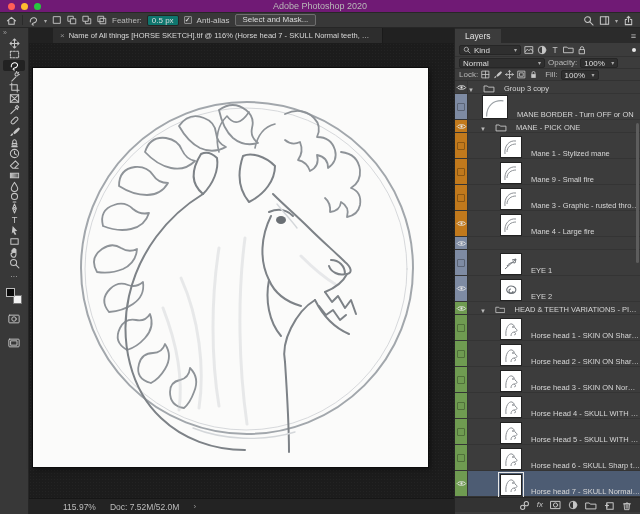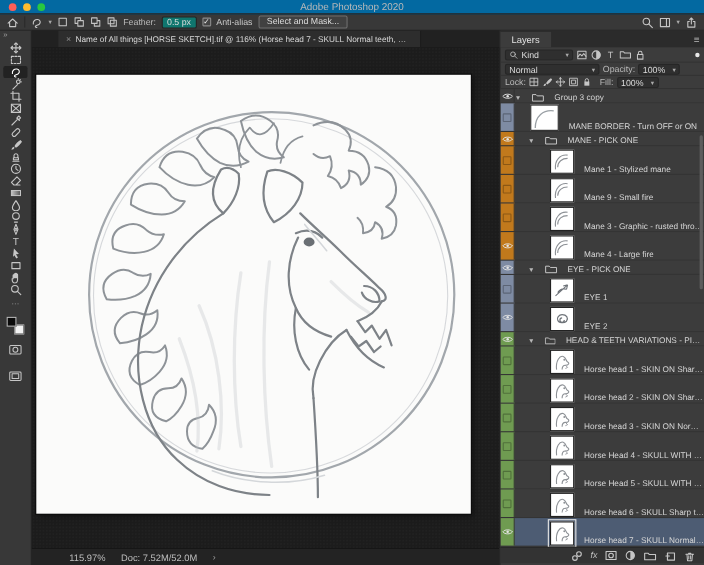--- a/index.html
+++ b/index.html
@@ -1,20 +1,20 @@
 <!DOCTYPE html>
 <html><head>
 <meta charset="utf-8">
 <style>
   html,body{margin:0;padding:0;background:#111;}
   *{box-sizing:border-box;font-family:"Liberation Sans",sans-serif;}
   .ps-window{position:relative;width:640px;height:514px;background:#1c1c1c;overflow:hidden;color:#ccc;}
 
   
-  .titlebar{height:13px;background:#0369a1;border-bottom:1px solid #272727;display:flex;align-items:center;position:relative;}
+  .titlebar{height:13px;background:#701a75;border-bottom:1px solid #272727;display:flex;align-items:center;position:relative;}
   .lights{display:flex;gap:6px;margin-left:8px;}
   .light{width:7px;height:7px;border-radius:50%;}
   .light.r{background:#ff5f57}.light.y{background:#febc2e}.light.g{background:#28c840}
   .apptitle{position:absolute;left:0;right:0;text-align:center;font-size:9px;color:#b9b9b9;line-height:13px;}
 
   
   .optionsbar{height:15px;background:#383838;border-bottom:1px solid #262626;display:flex;align-items:center;gap:5px;padding:0 6px;font-size:8px;color:#c9c9c9;}
   .optionsbar svg{display:block}
   .vsep{width:1px;height:10px;background:#2a2a2a;}
   .opt-field{background:#0f766e;border:1px solid #242424;border-radius:2px;height:11px;line-height:10px;padding:0 4px;color:#ddd;min-width:30px;}
@@ -608,27 +608,20 @@
               <span class="lname">Mane 4 - Large fire</span>
             </div>
         </div>
 
         <div class="lrow header">
           <div class="eyecol c-blue">
               <svg width="11" height="7">
                 <use href="#i-eye"></use>
               </svg>
             </div>
-          <div class="rowbody">
-              <span class="foldchev indh1">▼</span>
-              <svg width="12" height="9">
-                <use href="#i-folder"></use>
-              </svg>
-              <span class="lname">EYE - PICK ONE</span>
-            </div>
         </div>
 
         <div class="lrow item">
           <div class="eyecol c-blue">
               <span class="eyebox"></span>
             </div>
           <div class="rowbody">
               <div class="thumb ind2">
                 <svg viewBox="0 0 20 20">
                   <use href="#t-eye1"></use>

